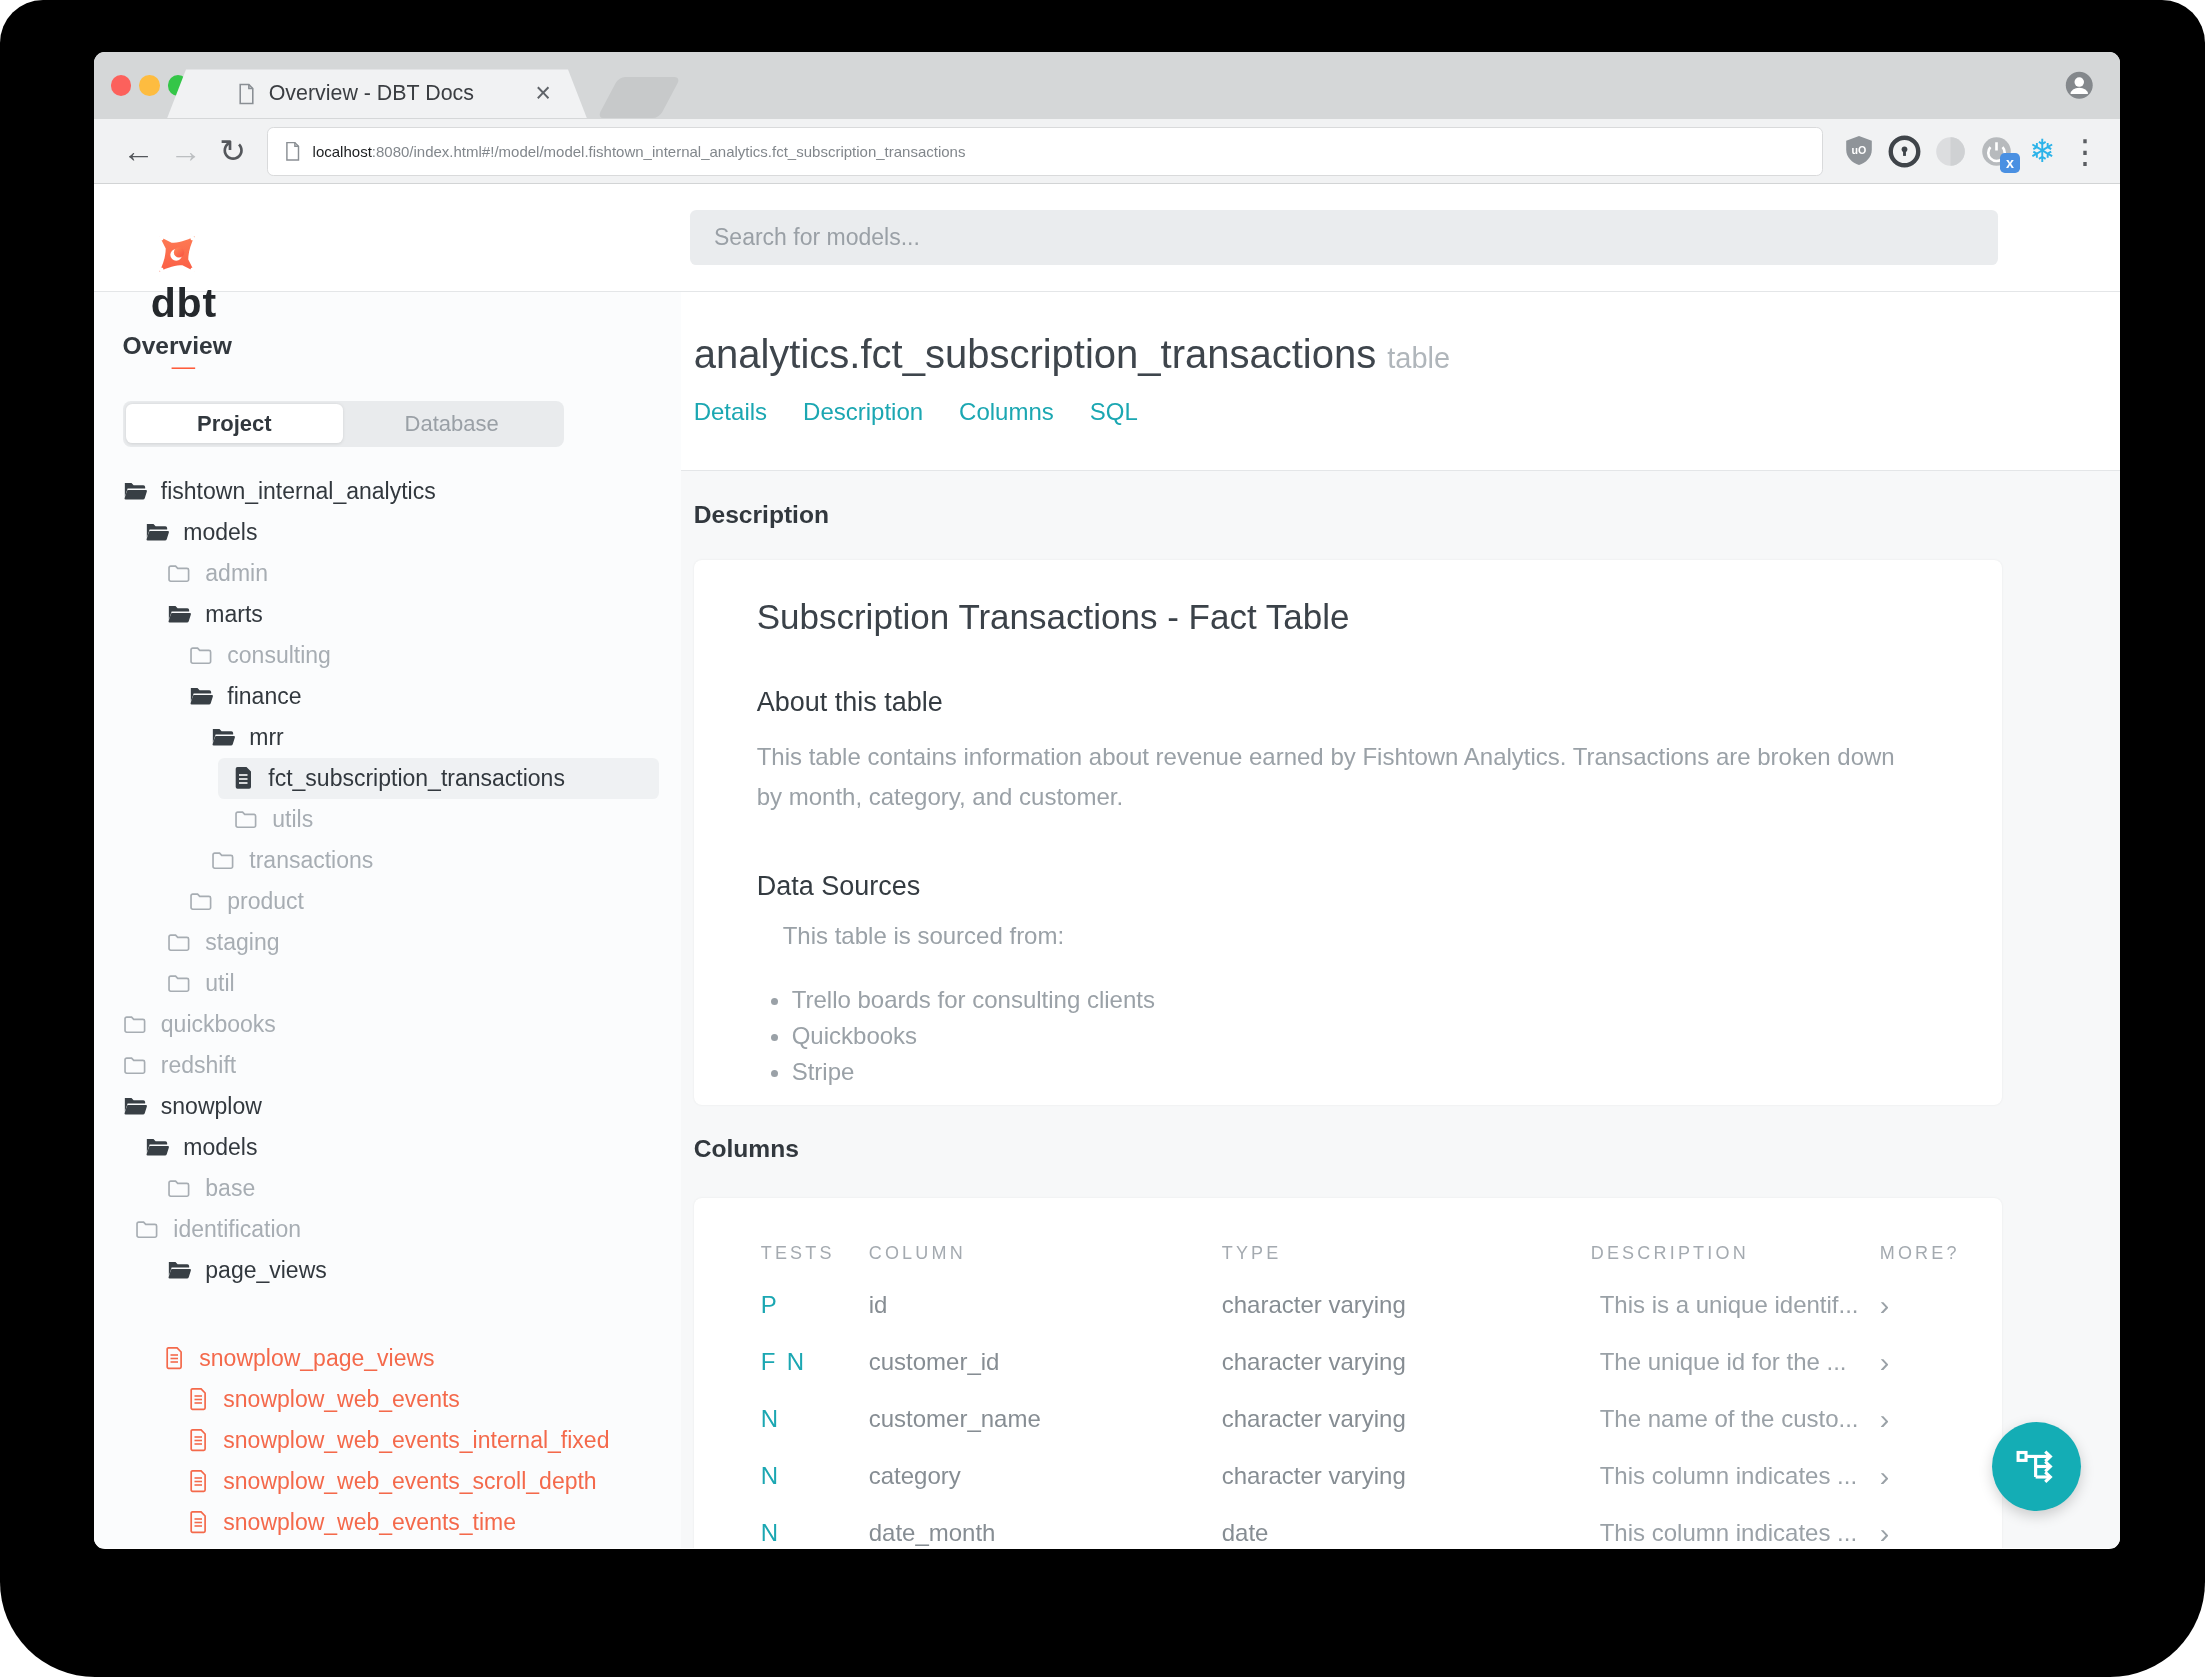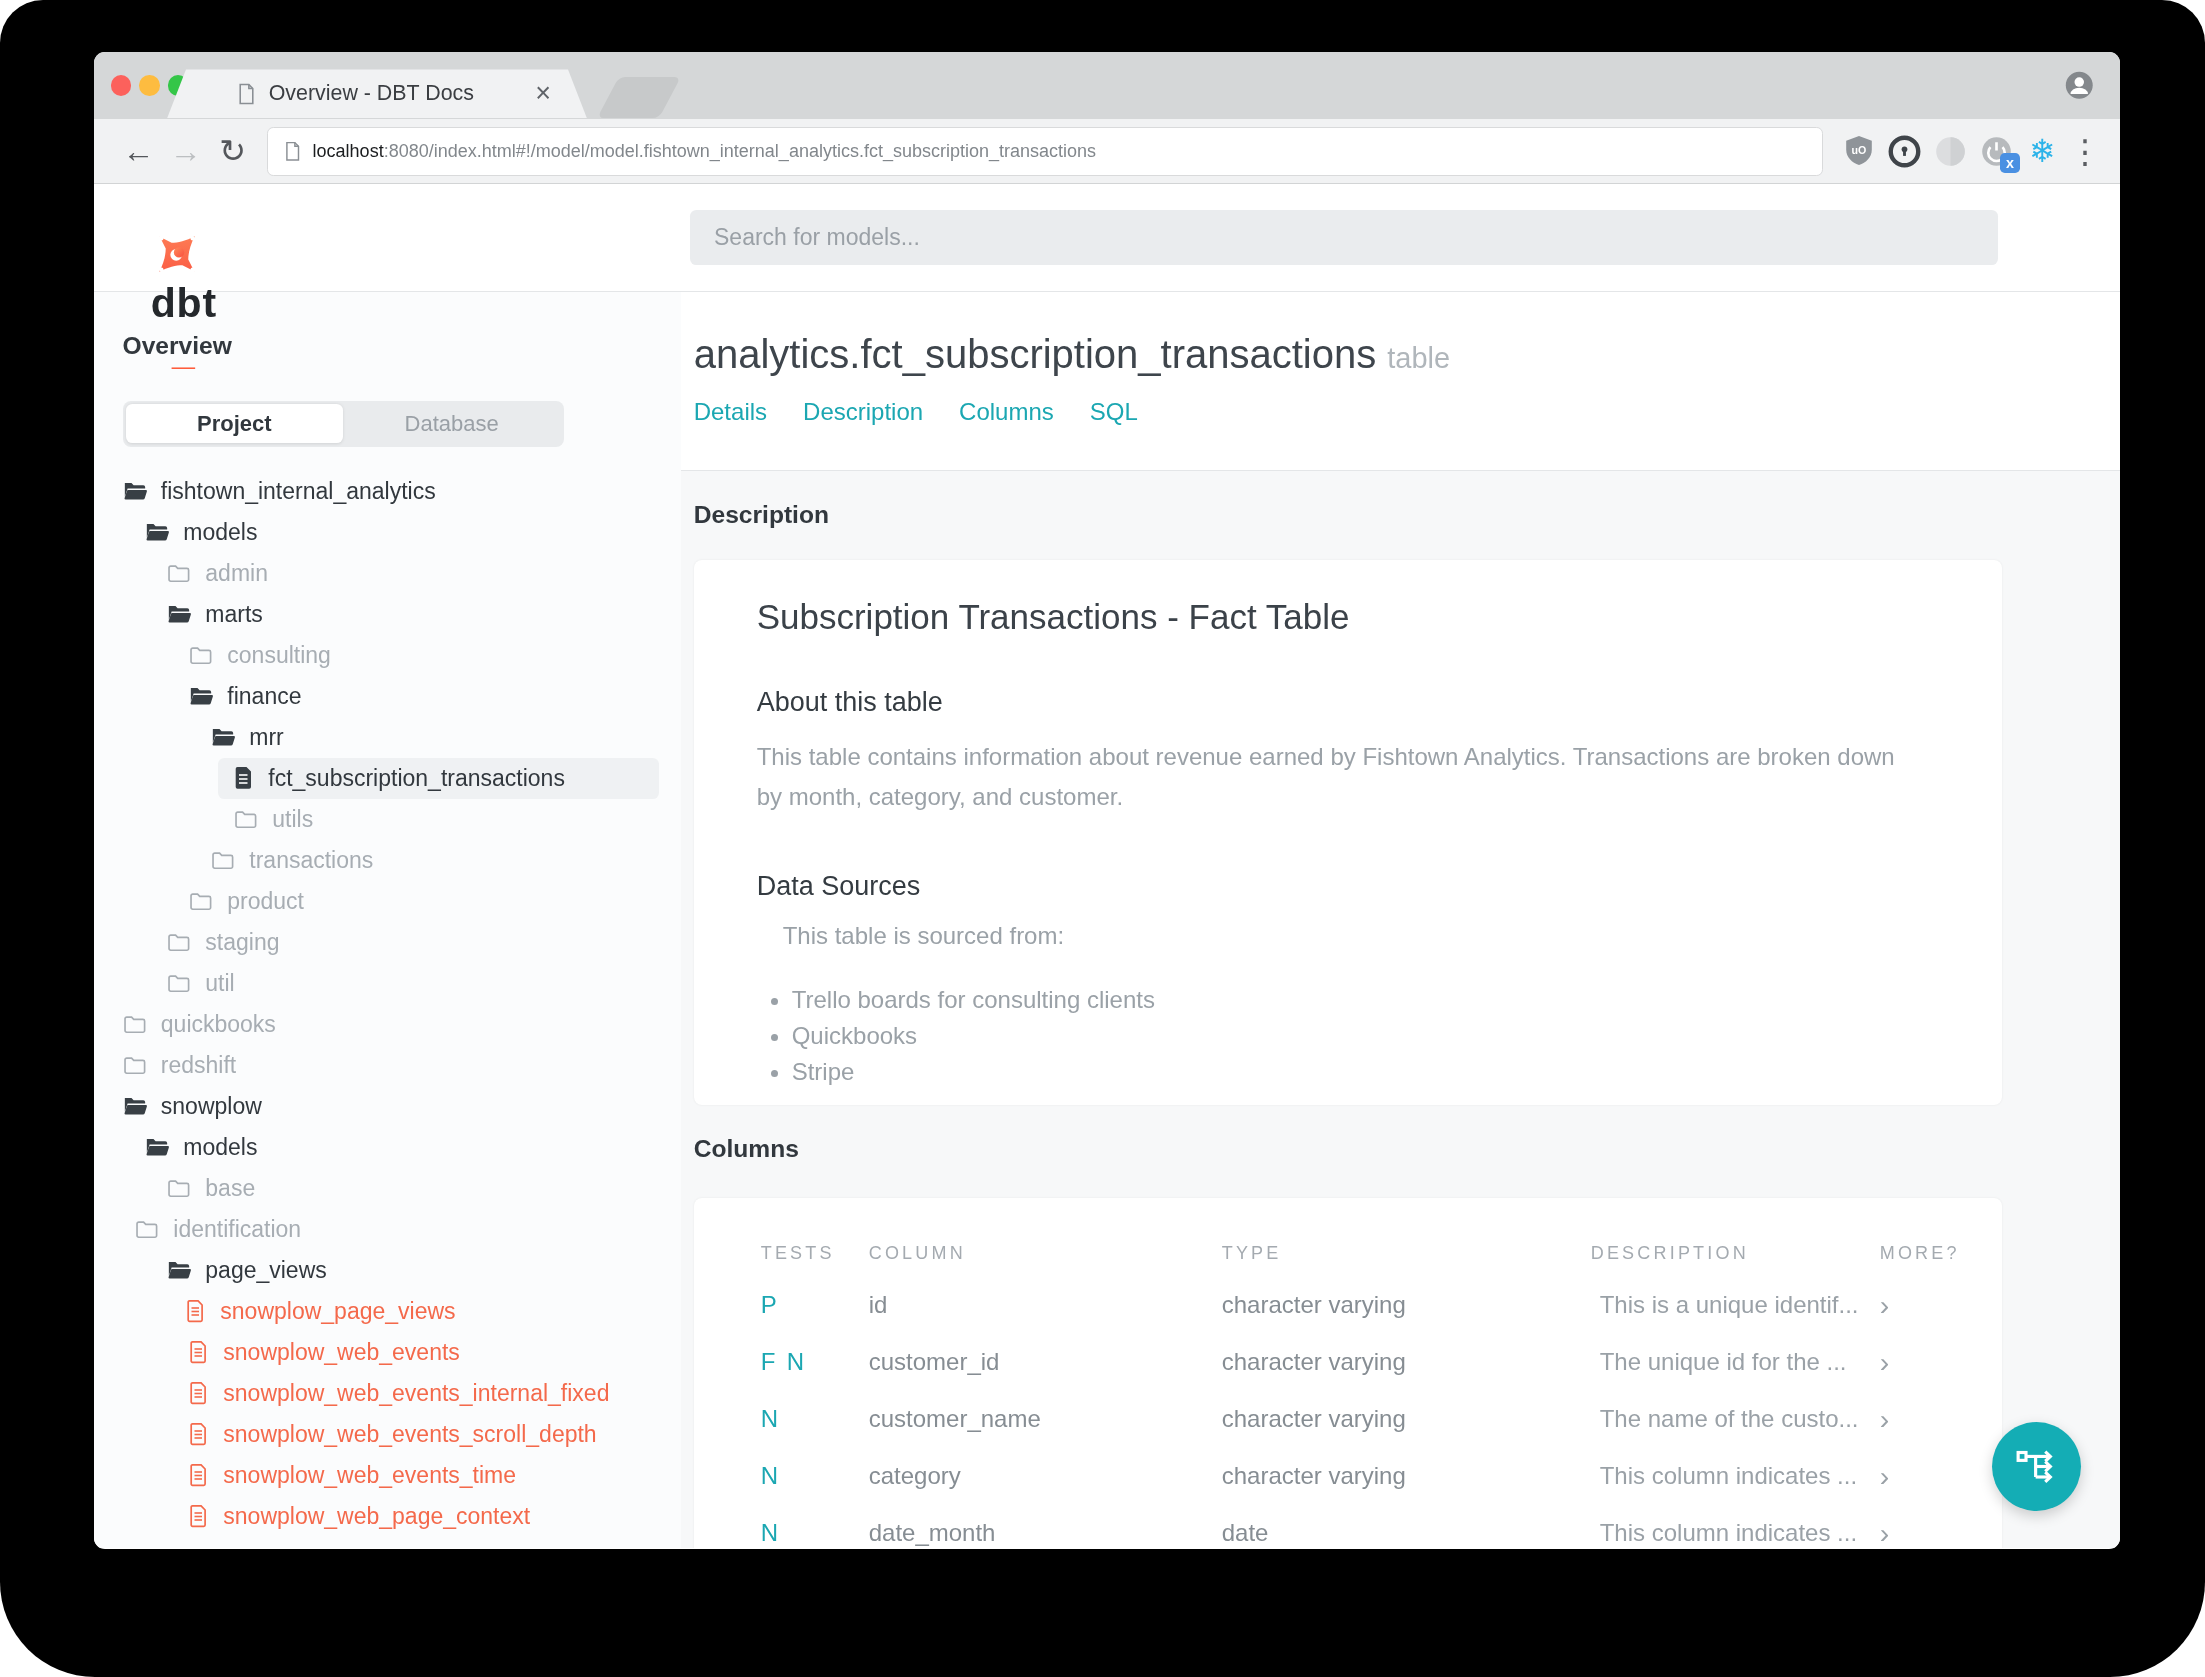--- a/index.html
+++ b/index.html
@@ -22,21 +22,21 @@
   .tabclose { font-size:27px; color:#5f6368; line-height:1; margin-left:8px; }
   .newtab { position:absolute; left:514px; top:25px; width:62px; height:41px; background:#c7c9ca; border-radius:6.3px; transform:skewX(-28deg); }
   .profile { position:absolute; right:27px; top:19px; }
 
   
   .toolbar { height:65px; background:#f1f2f3; border-bottom:1.6px solid #d2d4d5; display:flex; align-items:center; padding:0 17.4px 0 20.6px; }
   .navbtn { width:48px; text-align:center; font-size:32px; color:#54575b; line-height:1; }
   .navbtn.disabled { color:#bcbfc1; }
   .urlbar { margin-left:11px; width:1581px; height:49px; background:#fff; border:0.8px solid #d9dadb; border-radius:6.3px;
             display:flex; align-items:center; padding:0 16px; overflow:hidden; }
-  .urltext { font-size:18px; white-space:nowrap; margin-left:11px; overflow:hidden; }
+  .urltext { font-size:15px; white-space:nowrap; margin-left:11px; overflow:hidden; }
   .urlhost { color:#1b1d1f; } .urlrest { color:#82878c; }
   .extrow { display:flex; align-items:center; margin-left:16px; gap:4.8px; }
   .ext { width:41px; height:41px; display:flex; align-items:center; justify-content:center; position:relative; }
   .snowflake { font-size:32px; color:#2cb3e9; }
   .menudots { font-size:33px; color:#5a5d61; width:35px; text-align:center; }
 
   
   .appheader { position:relative; height:108px; background:#fff; border-bottom:0.8px solid #e4e6e8; }
   .logo { position:absolute; left:44px; top:44px; display:flex; align-items:center;flex-direction:column; }
   .logotext { font-size:41px; font-weight:bold; color:#24282c; letter-spacing:0.8px; margin-left:12.7px; }
@@ -377,21 +377,21 @@
             </div>
             <div class="trow tone-dark" style="padding-left: 73px;">
               <span class="ticon">
   <svg viewBox="0 0 26 22" width="24" height="20.6" xmlns="http://www.w3.org/2000/svg">
     <path fill="currentColor" d="M2 2h7.2l2.3 2.4H22a2 2 0 0 1 2 2V8H5L2 17z"></path>
     <path fill="currentColor" d="M5.5 9.6h19.2a1.2 1.2 0 0 1 1.15 1.55l-2.3 7.3a2 2 0 0 1-1.9 1.4H2.9a1.2 1.2 0 0 1-1.15-1.55l2.5-7.6a1.6 1.6 0 0 1 1.25-1.1z"></path>
   </svg>
 </span>
               <span class="tlabel">page_views</span>
             </div>
-            <div class="trow tone-red" style="padding-left: 92px;">
+            <div class="trow tone-red" style="padding-left: 71px; margin-top: 47px;">
               <span class="ticon">
   <svg viewBox="0 0 20 24" width="20" height="24" xmlns="http://www.w3.org/2000/svg">
     <path fill="none" stroke="currentColor" stroke-width="1.7" d="M3.5 1.8h8.6l4 4.2V21a1.3 1.3 0 0 1-1.3 1.3H3.5A1.3 1.3 0 0 1 2.2 21V3.1a1.3 1.3 0 0 1 1.3-1.3z"></path>
     <g stroke="currentColor" stroke-width="1.6">
                     <line x1="5.5" y1="9" x2="13" y2="9"></line>
                     <line x1="5.5" y1="12.5" x2="13" y2="12.5"></line>
                     <line x1="5.5" y1="16" x2="13" y2="16"></line>
                   </g>
   </svg>
 </span>

